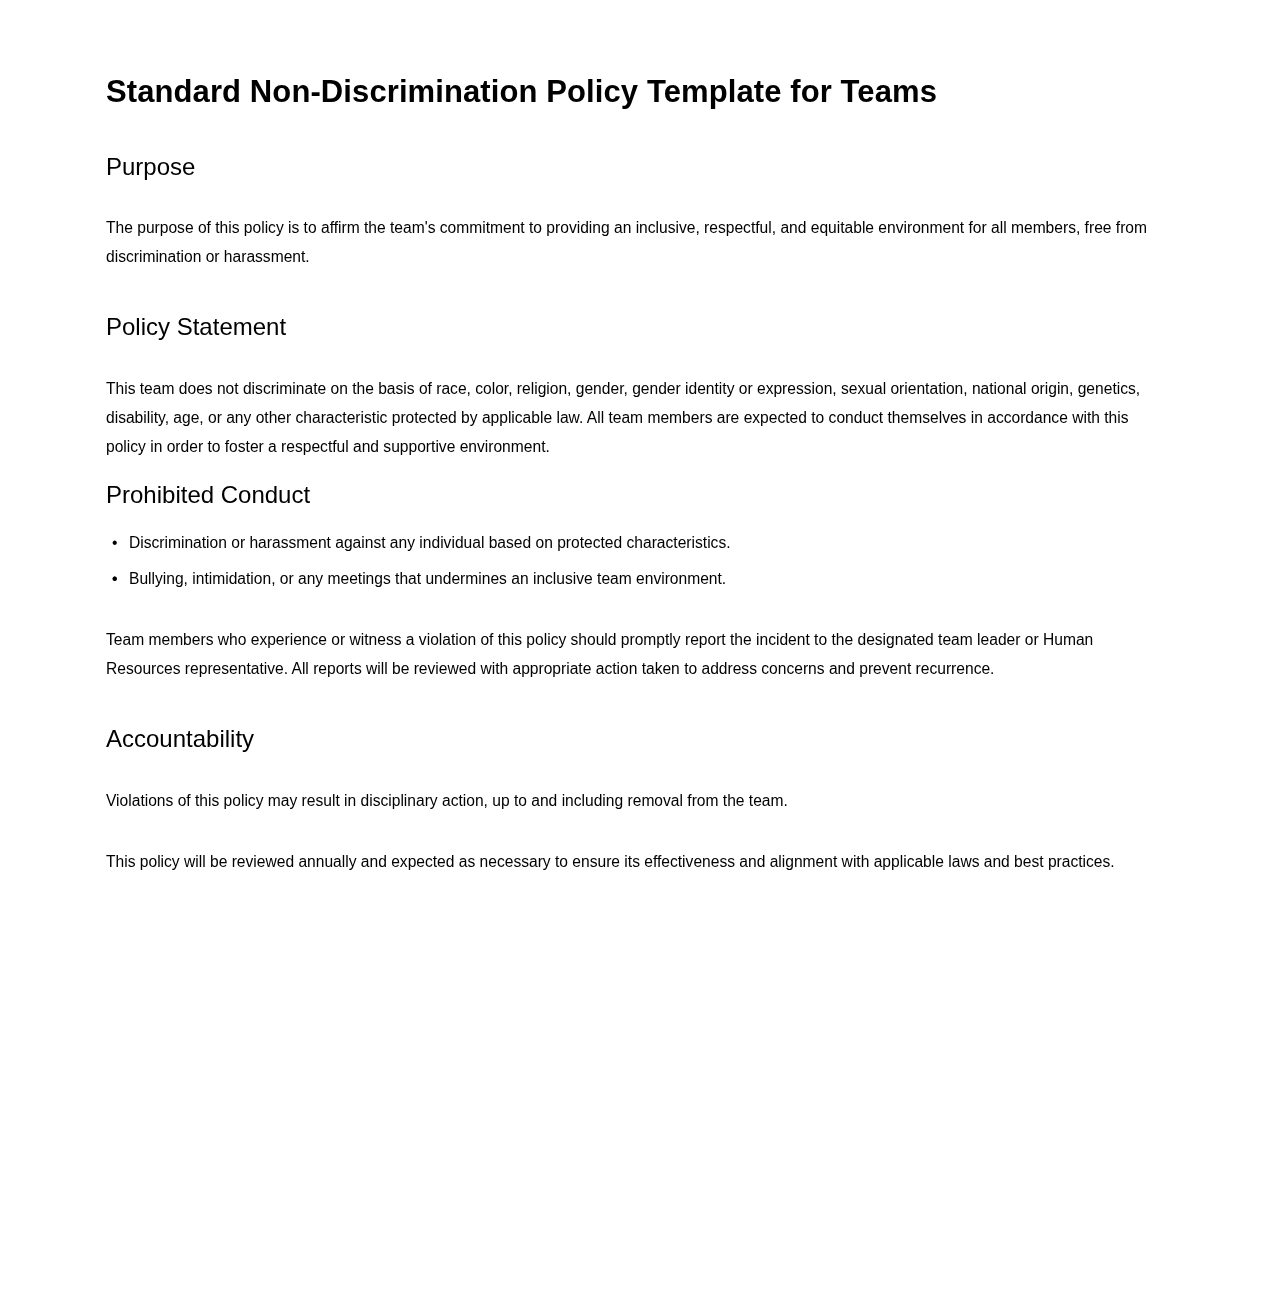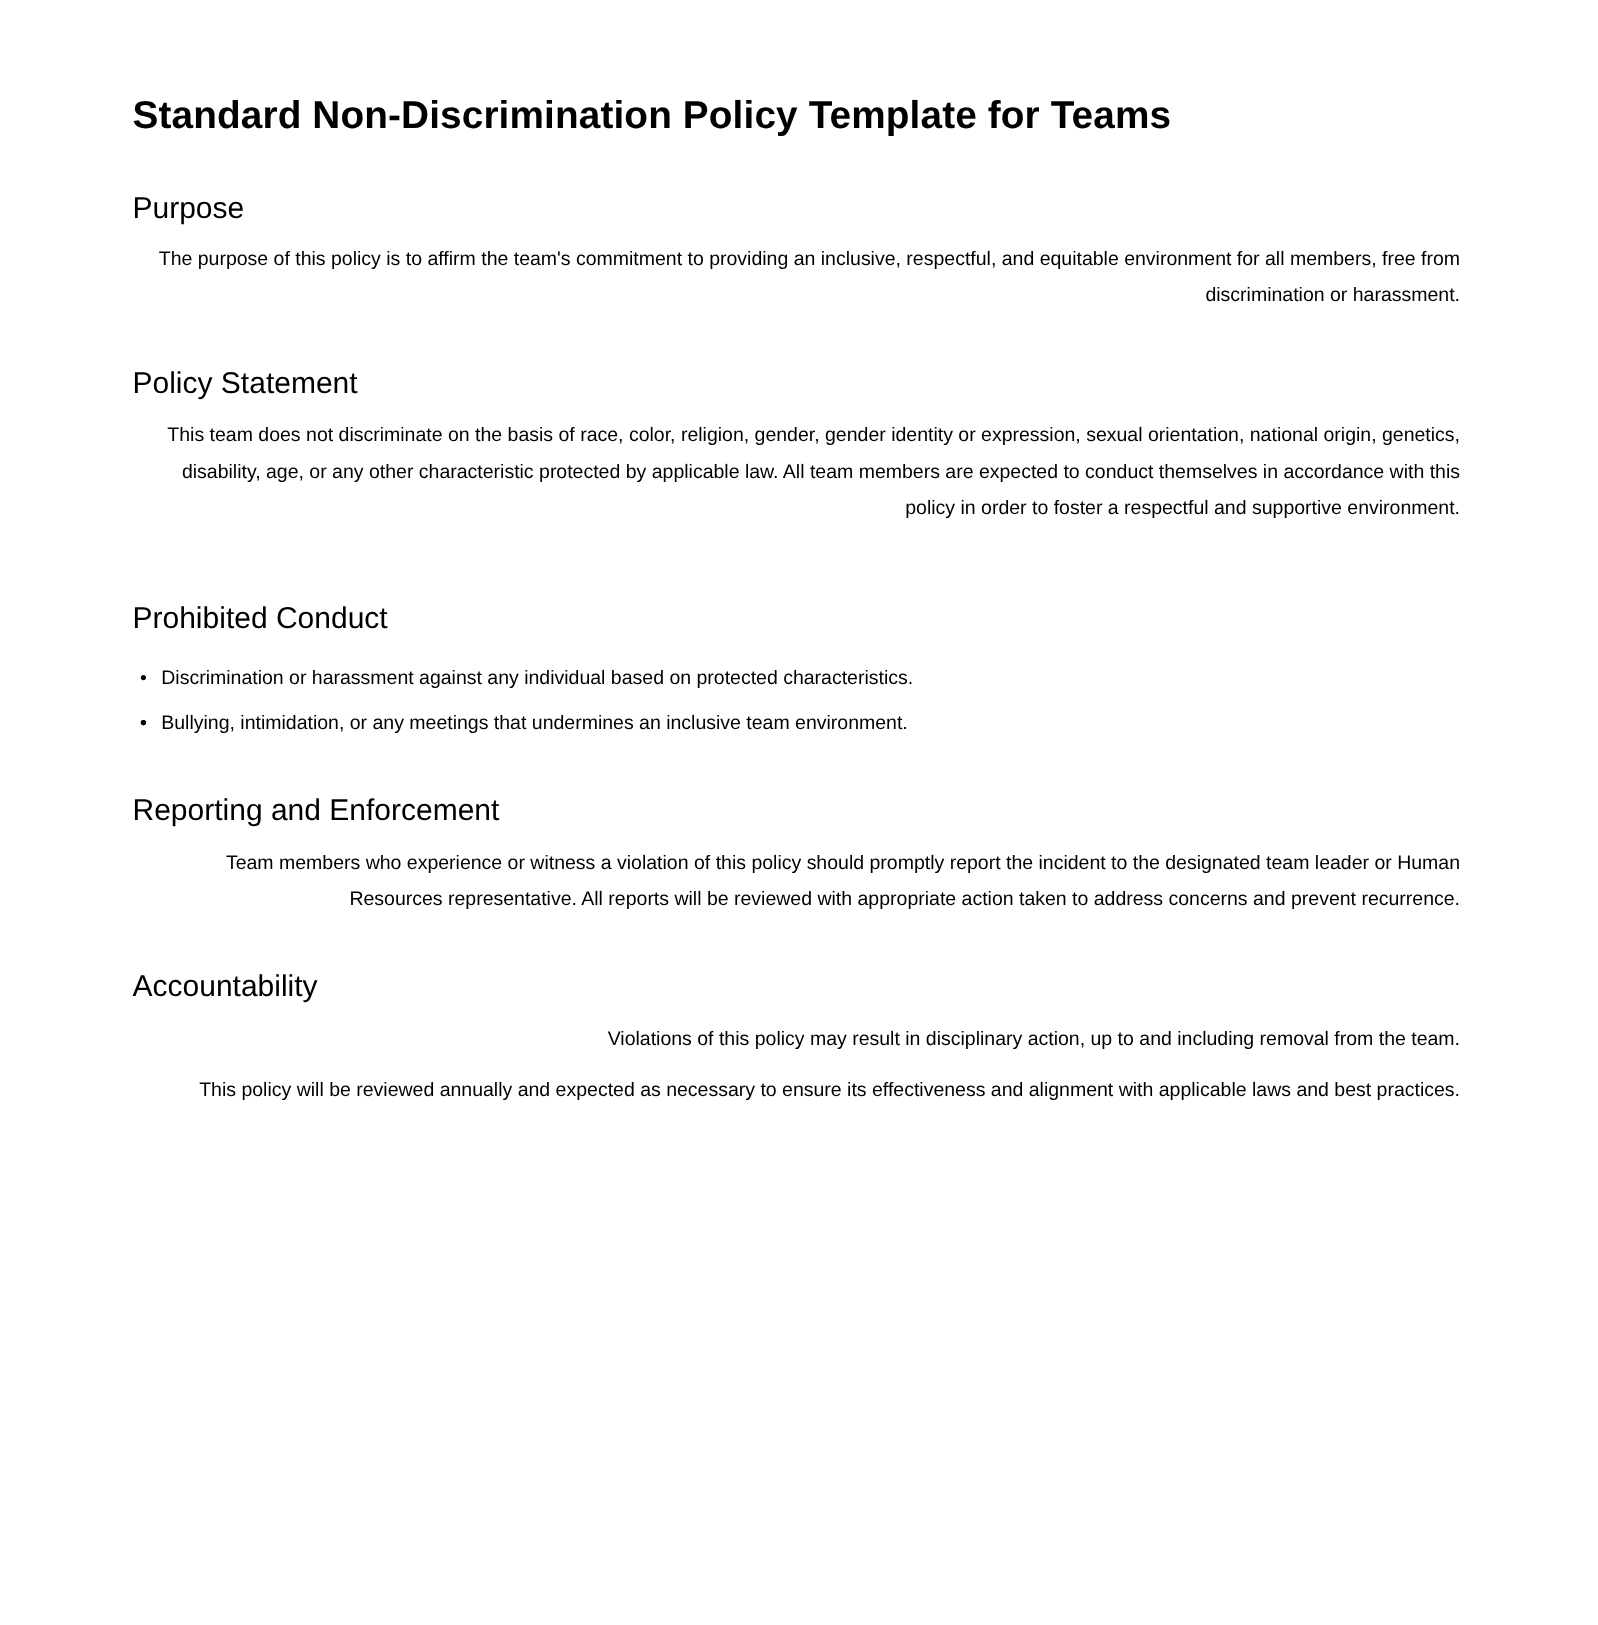--- a/index.html
+++ b/index.html
@@ -35,30 +35,30 @@
     padding: 0;
   }
   .section-heading {
     font-size: 24px;
     font-weight: normal;
     line-height: 1.2;
     margin: 42px 0 0 0;
     padding: 0;
   }
   .section-heading.tight {
-    margin-top: 60px;
+    margin-top: 20px;
   }
   .body-text {
     font-size: 15.6px;
     font-weight: normal;
     line-height: 29px;
-    margin: 12px 0 0 0;
+    margin: 32px 0 0 0;
     padding: 0;
     max-width: 1065px;
-    text-align: right;
+    text-align: left;
   }
   ul.bullet-list {
     list-style: none;
     margin: 18px 0 0 0;
     padding: 0;
     max-width: 1000px;
   }
   ul.bullet-list li {
     position: relative;
     font-size: 15.6px;
@@ -109,21 +109,20 @@
         <span class="bullet-marker">•</span>
       </li>
       <li>
         <span class="bullet-marker">•</span>
         <span>Bullying, intimidation, or any meetings that undermines an inclusive team environment.</span>
       </li>
     </ul>
   </section>
 
   <section class="section">
-    <h2 class="section-heading">Reporting and Enforcement</h2>
     <p class="body-text">Team members who experience or witness a violation of this policy should promptly report the incident to the designated team leader or Human Resources representative. All reports will be reviewed with appropriate action taken to address concerns and prevent recurrence.</p>
   </section>
 
   <section class="section">
     <h2 class="section-heading">Accountability</h2>
     <p class="body-text">Violations of this policy may result in disciplinary action, up to and including removal from the team.</p>
   </section>
 
   <section class="section">
     <p class="body-text">This policy will be reviewed annually and expected as necessary to ensure its effectiveness and alignment with applicable laws and best practices.</p>

